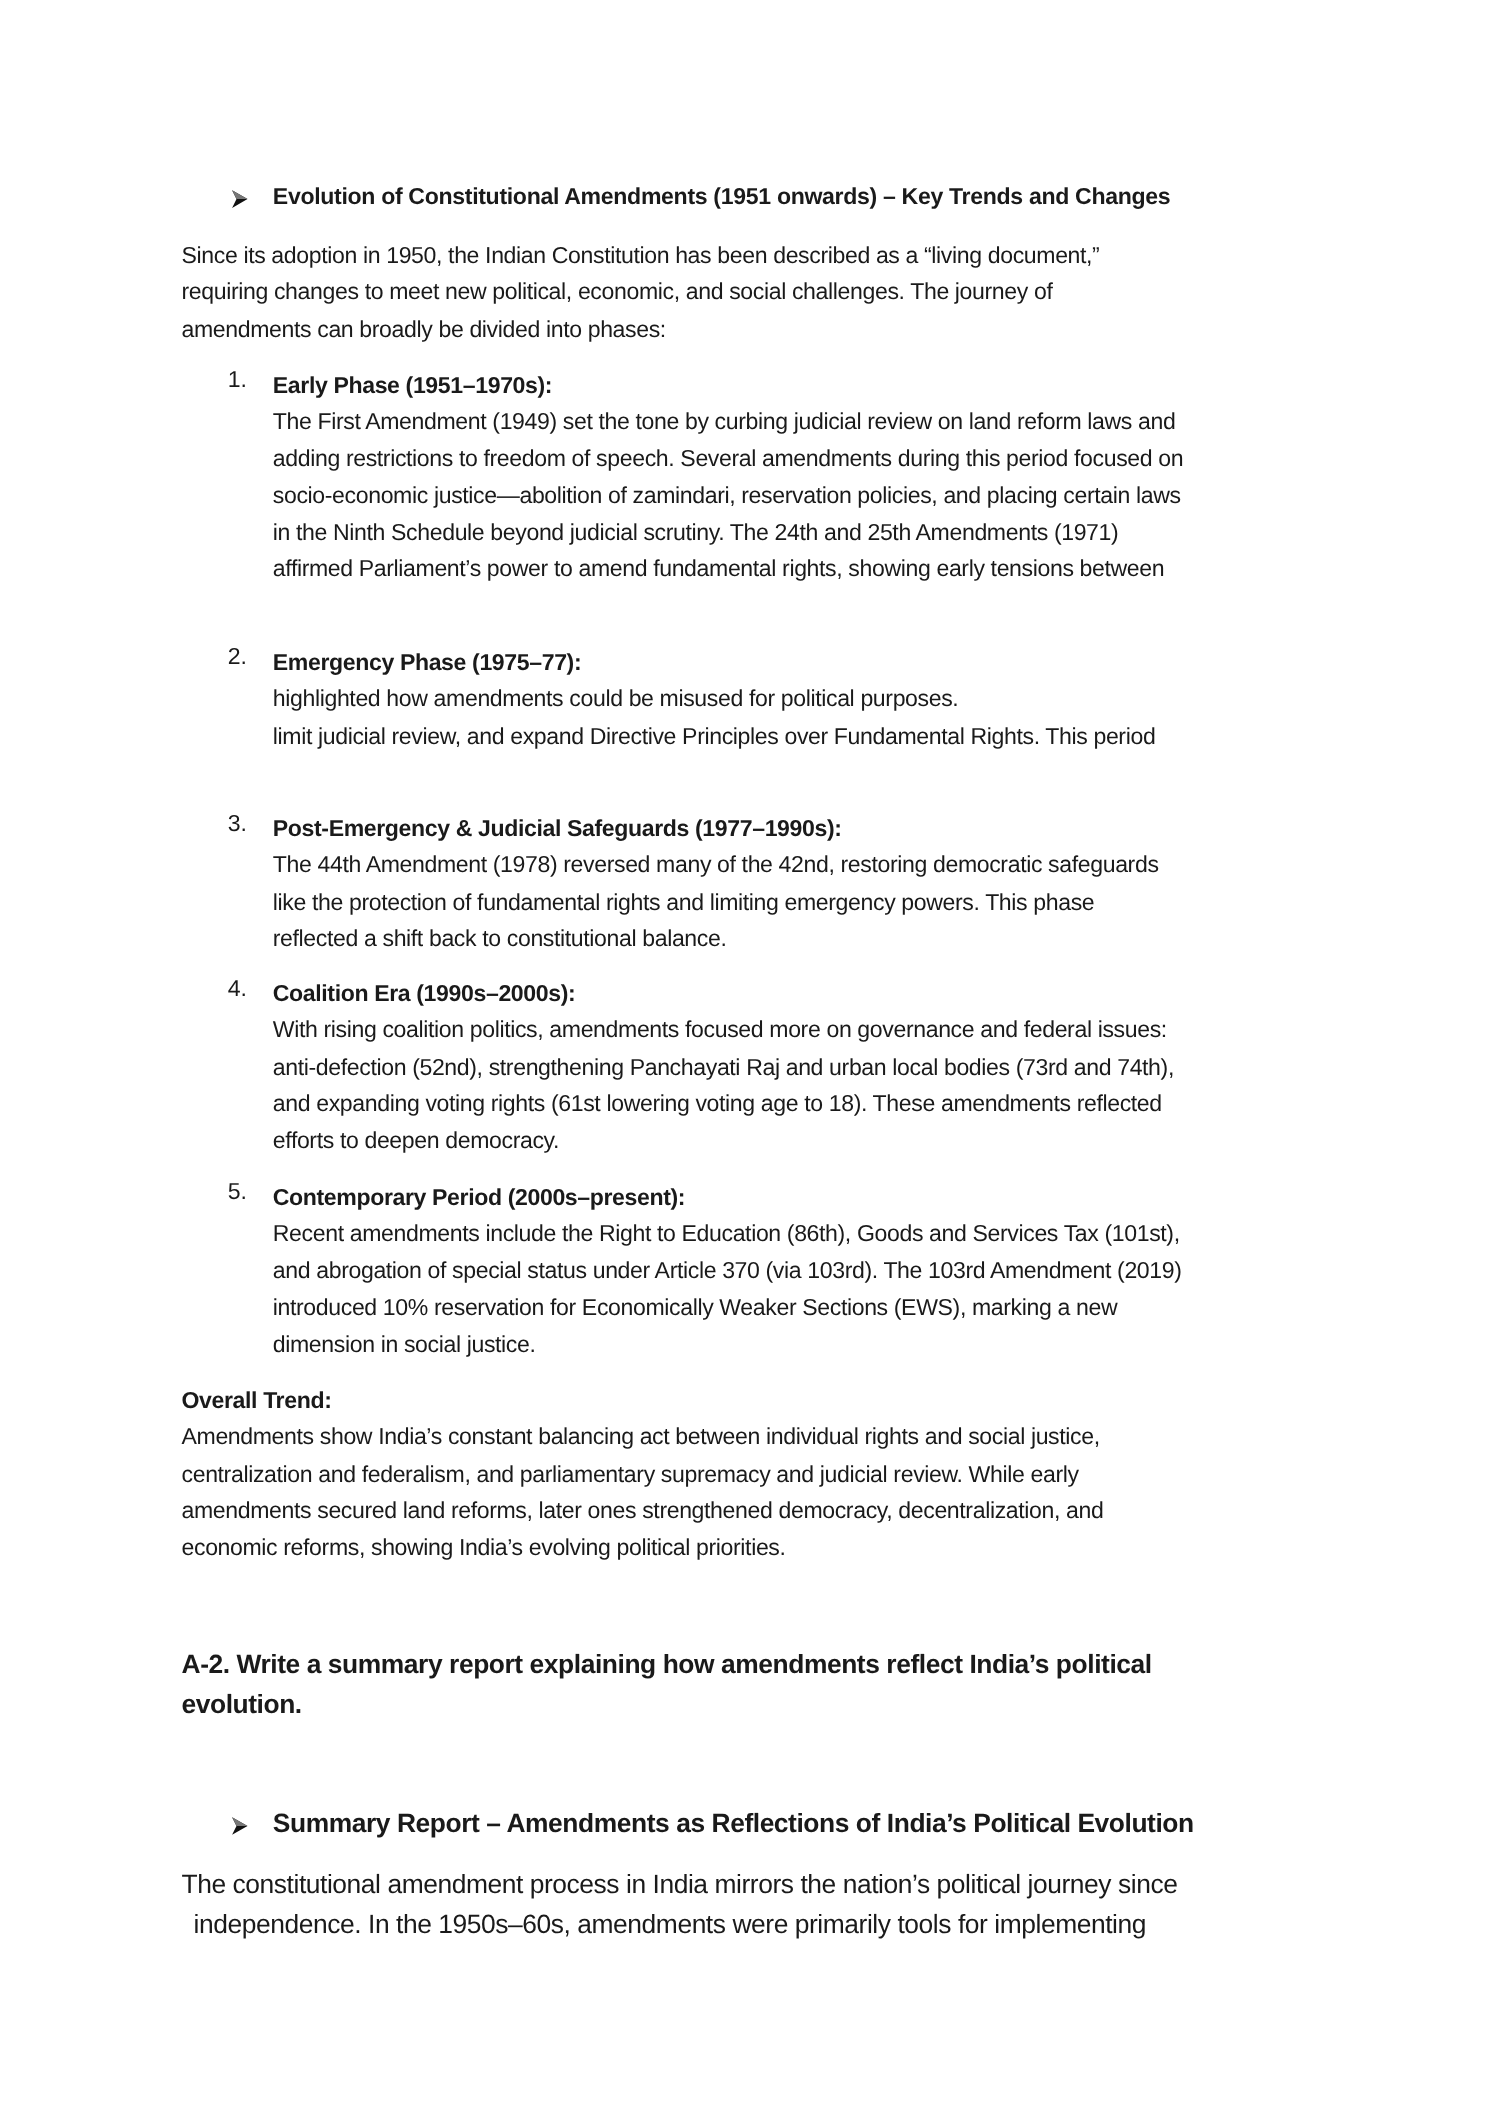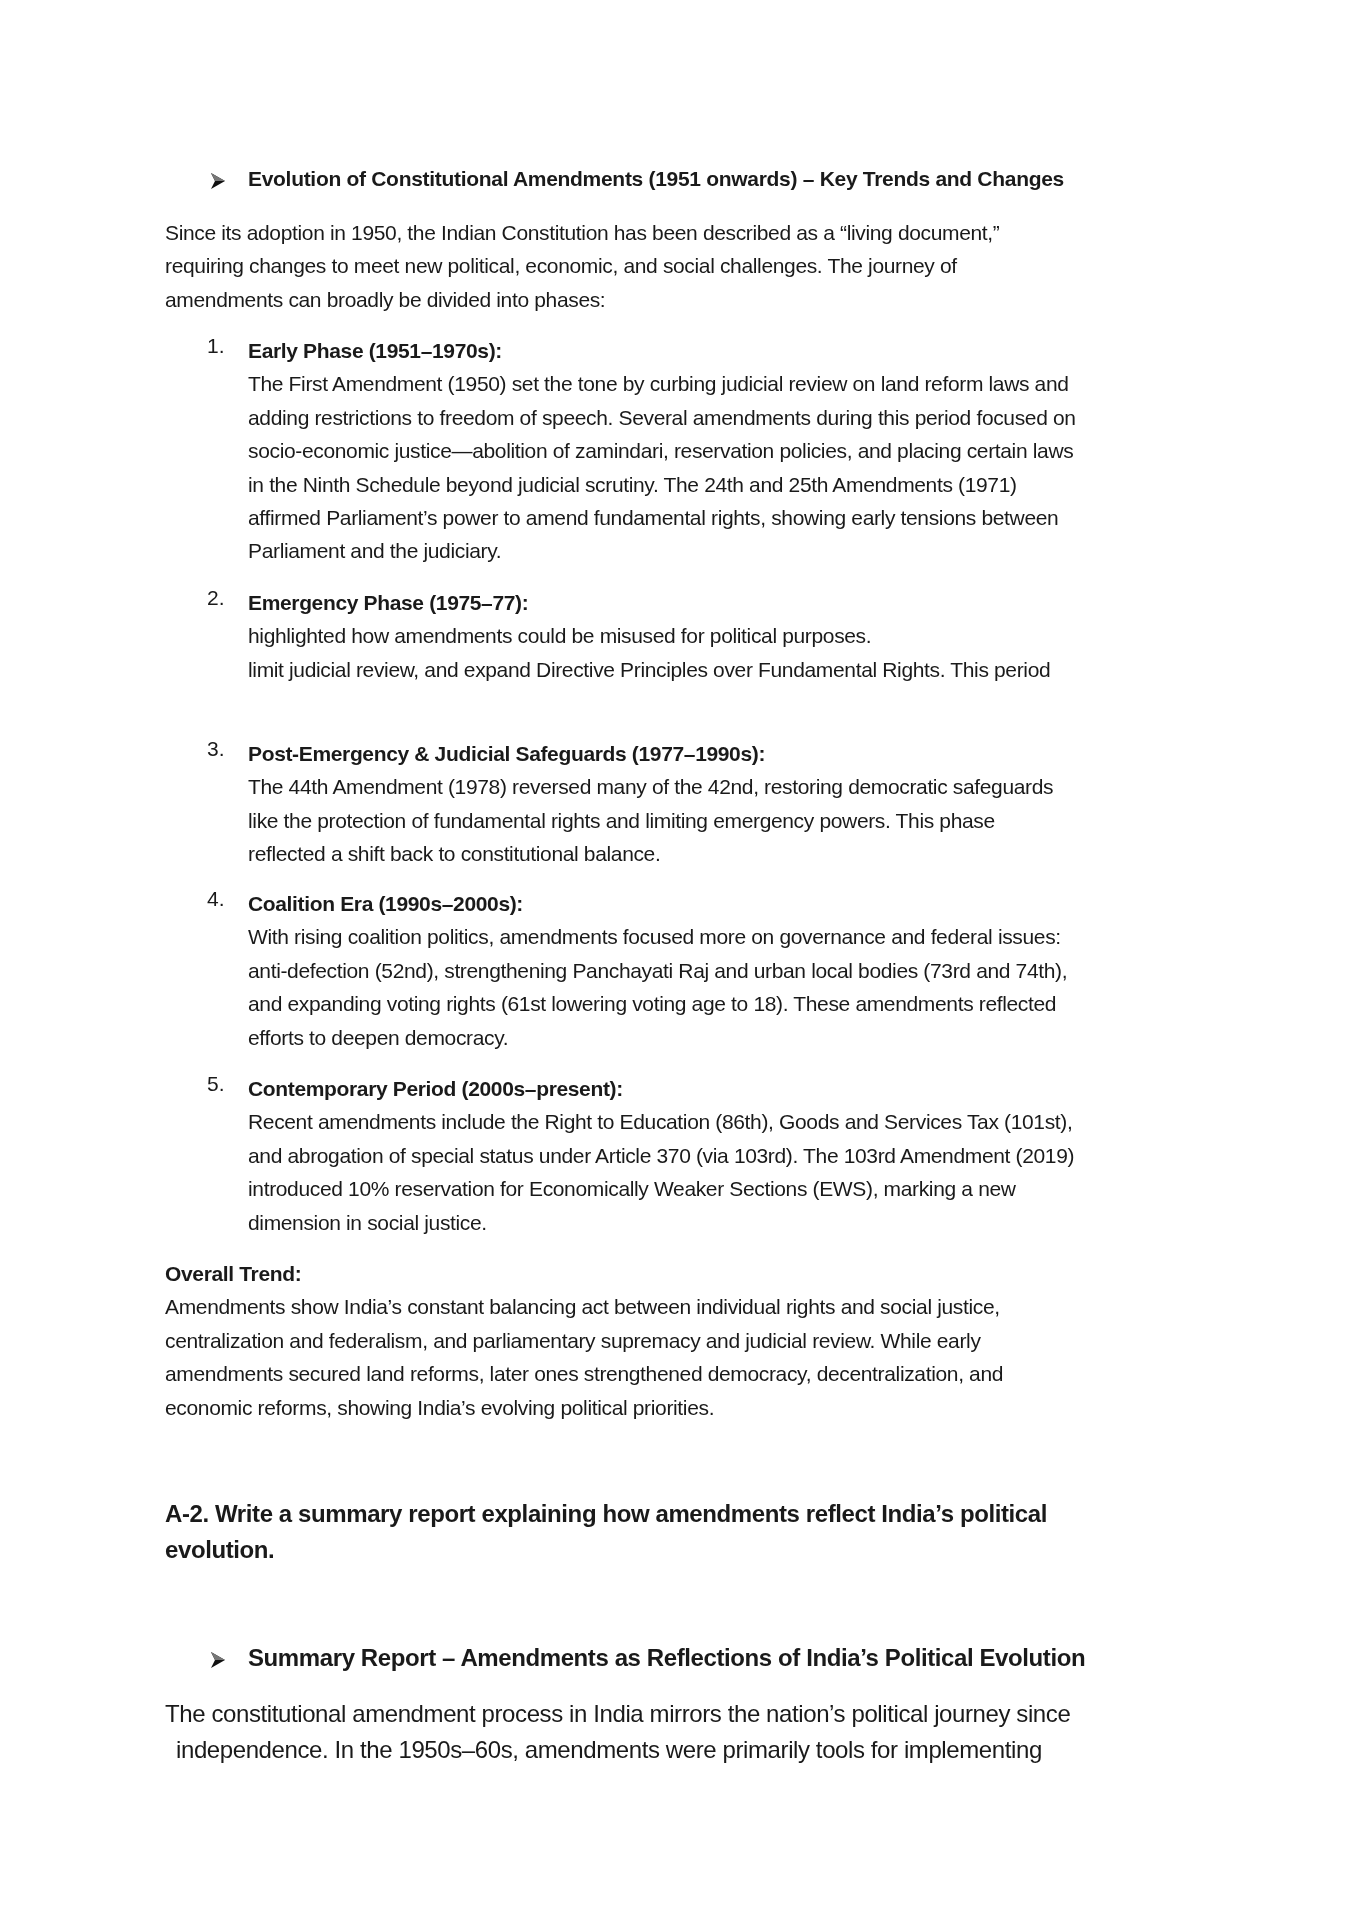--- a/index.html
+++ b/index.html
@@ -30,26 +30,25 @@
 
   <div class="abs para" style="left:165px; top:216px;">
     <span class="line">Since its adoption in 1950, the Indian Constitution has been described as a “living document,”</span>
     <span class="line">requiring changes to meet new political, economic, and social challenges. The journey of</span>
     <span class="line">amendments can broadly be divided into phases:</span>
   </div>
 
   <div class="item-num" style="left:207px; top:334px;">1.</div>
   <div class="abs para" style="left:248px; top:334px;">
     <span class="line item-title">Early Phase (1951–1970s):</span>
-    <span class="line">The First Amendment (1950) set the tone by curbing judicial review on land reform laws and</span>
+    <span class="line">The First Amendment (1949) set the tone by curbing judicial review on land reform laws and</span>
     <span class="line">adding restrictions to freedom of speech. Several amendments during this period focused on</span>
     <span class="line">socio-economic justice—abolition of zamindari, reservation policies, and placing certain laws</span>
     <span class="line">in the Ninth Schedule beyond judicial scrutiny. The 24th and 25th Amendments (1971)</span>
     <span class="line">affirmed Parliament’s power to amend fundamental rights, showing early tensions between</span>
-    <span class="line">Parliament and the judiciary.</span>
   </div>
 
   <div class="item-num" style="left:207px; top:586px;">2.</div>
   <div class="abs para" style="left:248px; top:586px;">
     <span class="line item-title">Emergency Phase (1975–77):</span>
     <span class="line">highlighted how amendments could be misused for political purposes.</span>
     <span class="line">limit judicial review, and expand Directive Principles over Fundamental Rights. This period</span>
   </div>
 
   <div class="item-num" style="left:207px; top:737px;">3.</div>

